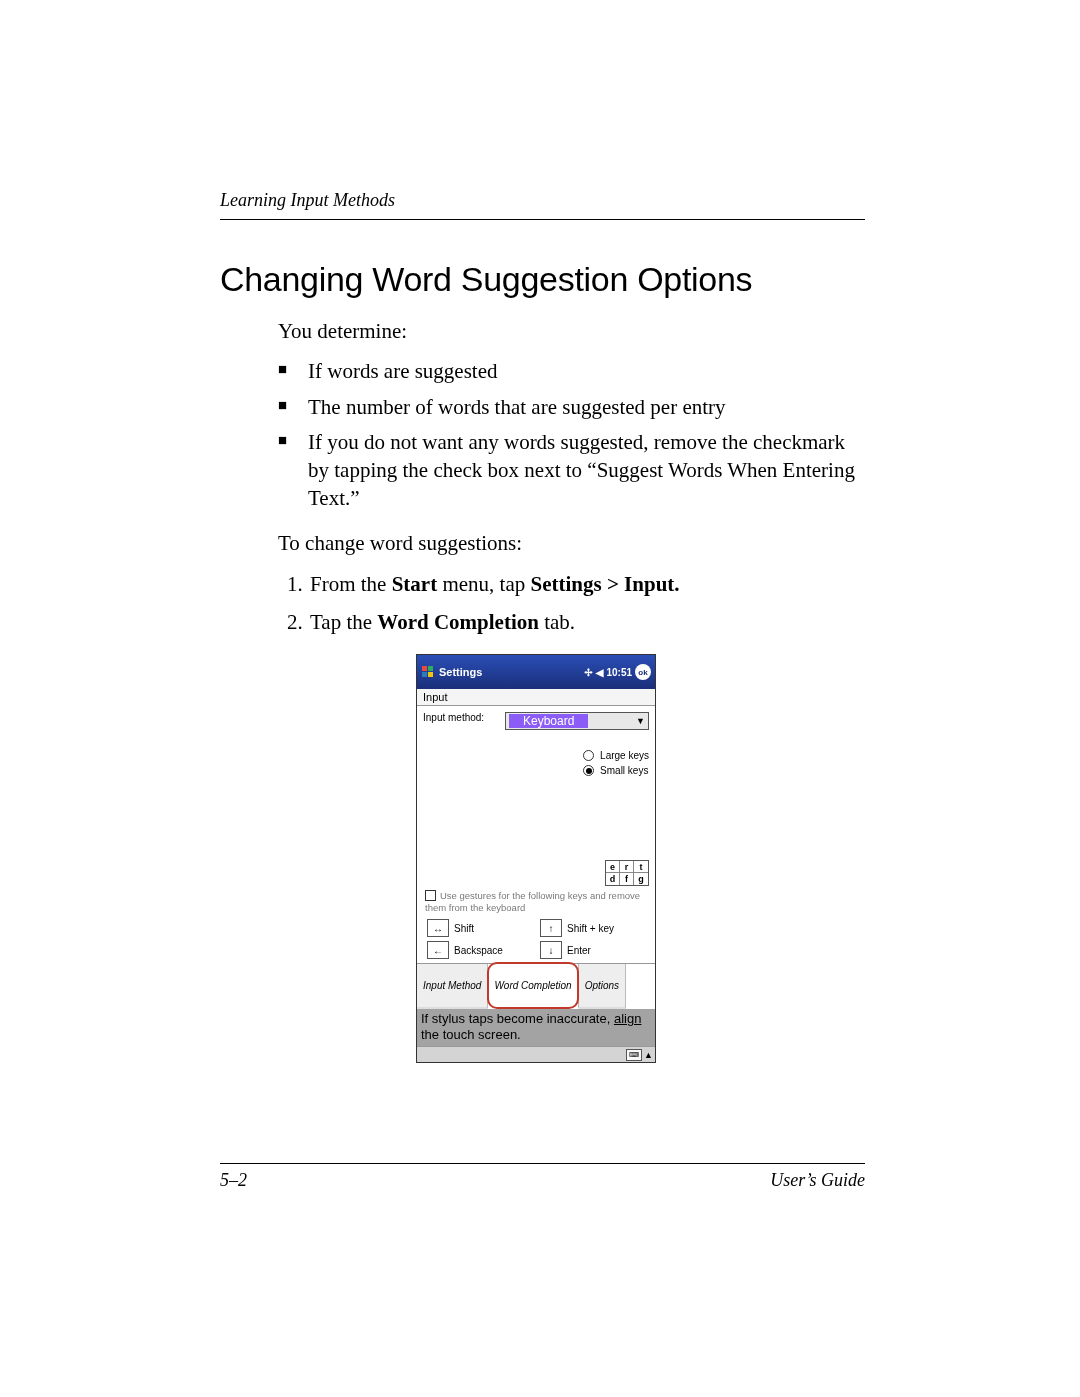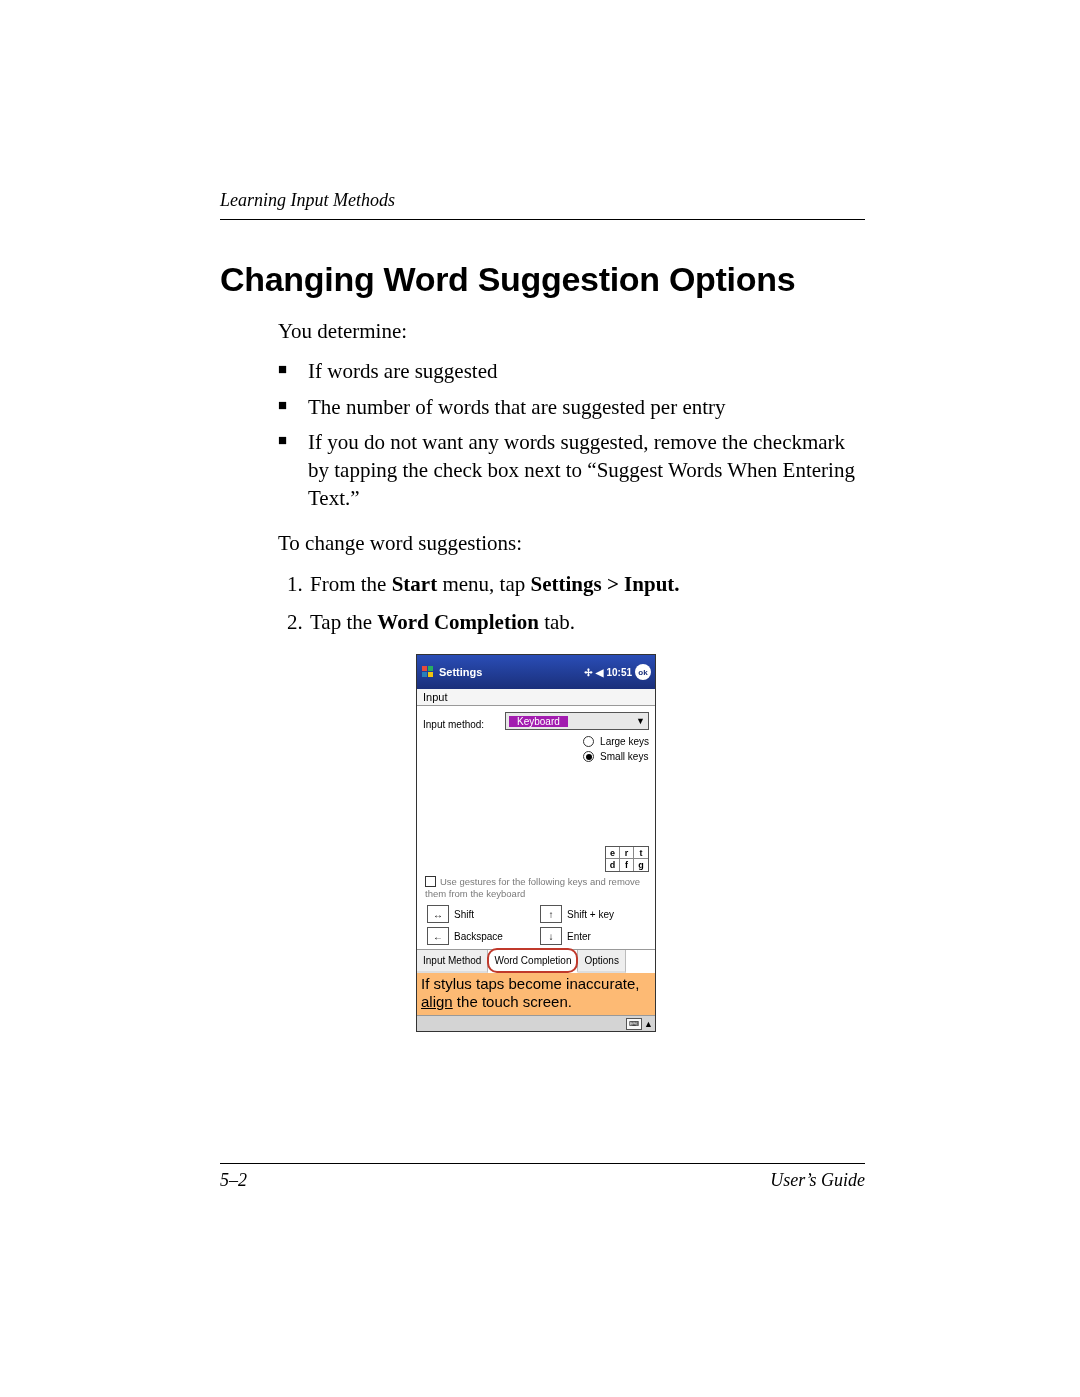--- a/index.html
+++ b/index.html
@@ -8,21 +8,21 @@
   .page {
     position: relative;
     width: 1080px;
     height: 1397px;
     padding: 190px 215px 0 220px;
   }
 
   .chapter-label { font-style: italic; font-size: 18px; margin-bottom: 8px; }
   .topline { border: none; border-top: 1.5px solid #000; margin-bottom: 40px; }
 
-  h1.title { font-family: Arial, Helvetica, sans-serif; font-weight: 700; font-size: 34px; letter-spacing: -0.3px; margin-bottom: 20px; }
+  h1.title { font-family: Arial, Helvetica, sans-serif; font-weight: 400; font-size: 34px; letter-spacing: -0.3px; margin-bottom: 20px; }
 
   .intro { font-size: 21px; margin: 0 0 14px 58px; }
 
   ul.squares { list-style: none; margin: 0 0 18px 58px; }
   ul.squares li { position: relative; padding-left: 30px; font-size: 21px; margin-bottom: 8px; line-height: 1.32; }
   ul.squares li::before { content: "■"; position: absolute; left: 0; top: 2px; font-size: 15px; }
 
   .lead { font-size: 21px; margin: 4px 0 14px 58px; }
 
   ol.steps { list-style: decimal; margin: 0 0 18px 88px; }
@@ -35,49 +35,49 @@
   .pda .bar { display: flex; align-items: center; height: 34px; color: #fff;
               background: linear-gradient(#2a4db6, #1a2f7a); padding: 0 4px; }
   .pda .winflag { width: 14px; height: 14px; display:inline-block; }
   .pda .bar .title { font-weight: bold; margin-left: 4px; flex: 1; font-size: 11px; }
   .pda .bar .sys { display: flex; align-items: center; gap: 3px; font-size: 10px; font-weight: bold; }
   .pda .bar .okbtn { width: 16px; height: 16px; border-radius: 50%; background: #fff; color: #1a2f7a; display:inline-flex; align-items:center; justify-content:center; font-size:8px; font-weight:bold; }
 
   .pda .subbar { background: #f5f5f5; border-bottom: 1px solid #999; padding: 2px 6px; font-weight: normal; font-size: 11px; }
 
   .pda .body { padding: 6px 6px 0 6px; }
-  .pda .row { display: flex; align-items: flex-end; margin-bottom: 6px; }
+  .pda .row { display: flex; align-items: flex-start; margin-bottom: 20px; }
   .pda .row .lbl { width: 82px; }
   .pda .dropdown { flex: 1; height: 18px; display:flex; align-items:center; justify-content:space-between;
                    border: 1px solid #555; background: #e8e8e8; padding: 0 3px; }
-  .pda .dropdown .sel { background: #a21caf; color:#fff; padding: 0 8px; font-size:10px; }
+  .pda .dropdown .sel { background: #8b5cf6; color:#fff; padding: 0 14px; font-size:12px; }
   .pda .dropdown .chev { font-size: 9px; }
 
   .pda .keysrow { display:flex; align-items:center; gap: 6px; margin-bottom: 4px; }
   .pda .radio { width: 11px; height: 11px; border: 1px solid #333; border-radius: 50%; display:inline-flex; align-items:center; justify-content:center; }
   .pda .radio.selected::after { content:""; width:6px; height:6px; background:#000; border-radius:50%; }
 
   .pda .minitable { display:inline-grid; grid-template-columns: repeat(3, 14px); grid-auto-rows: 12px; border:1px solid #555; margin-left: 28px; }
   .pda .minitable span { display:flex; align-items:center; justify-content:center; font-size:9px; border-right:1px solid #888; border-bottom:1px solid #888; font-weight:bold; }
   .pda .minitable span:nth-child(3n){ border-right:none; }
   .pda .minitable span:nth-child(n+4){ border-bottom:none; }
 
   .pda .chk { width: 11px; height: 11px; border:1px solid #333; display:inline-block; margin-right:4px; vertical-align: -2px; }
   .pda .gest { color:#7a7a7a; font-size:9.5px; line-height:1.2; margin: 4px 2px 6px 2px; }
 
   .pda .gestures { display:grid; grid-template-columns: 1fr 1fr; gap: 4px 8px; padding: 0 4px 4px 4px; }
   .pda .gcell { display:flex; align-items:center; gap:5px; font-size:10px; }
   .pda .gbox { width: 22px; height: 18px; border:1px solid #555; display:inline-flex; align-items:center; justify-content:center; font-size:10px; }
 
   .pda .tabs { display:flex; border-top:1px solid #999; font-size:10px; }
-  .pda .tabs .tab { padding: 5px 6px; border-right:1px solid #bbb; border-bottom: 2px solid #ddd; background:#eee; }
+  .pda .tabs .tab { padding: 16px 6px; border-right:1px solid #bbb; border-bottom: 2px solid #ddd; background:#eee;font-style:italic; }
   .pda .tabs .tab.active { background:#fff; border-bottom-color:#fff; position:relative; }
   .pda .tabs .tab.active::after{ content:""; position:absolute; inset:-2px -1px; border:2px solid #c0392b; border-radius: 10px; pointer-events:none; }
 
-  .pda .foot { background:#fdba74; font-size:15px; padding:2px 4px 4px 4px; line-height:1.2; }
+  .pda .foot { background:#a3a3a3; font-size:13px; padding:2px 4px 4px 4px; line-height:1.2; }
   .pda .foot .u { text-decoration: underline; }
 
   .pda .sip { height:16px; background:#d4d4d4; border-top:1px solid #999; display:flex; justify-content:flex-end; align-items:center; gap:2px; padding-right:2px; }
   .pda .sipicon { width:16px; height:12px; border:1px solid #555; background:#f8f8f8; display:inline-flex; align-items:center; justify-content:center; font-size:7px; }
   .pda .siparrow { font-size:9px; }
 
   
   .footer {
     position: absolute; left: 220px; right: 215px; bottom: 206px;
   }

